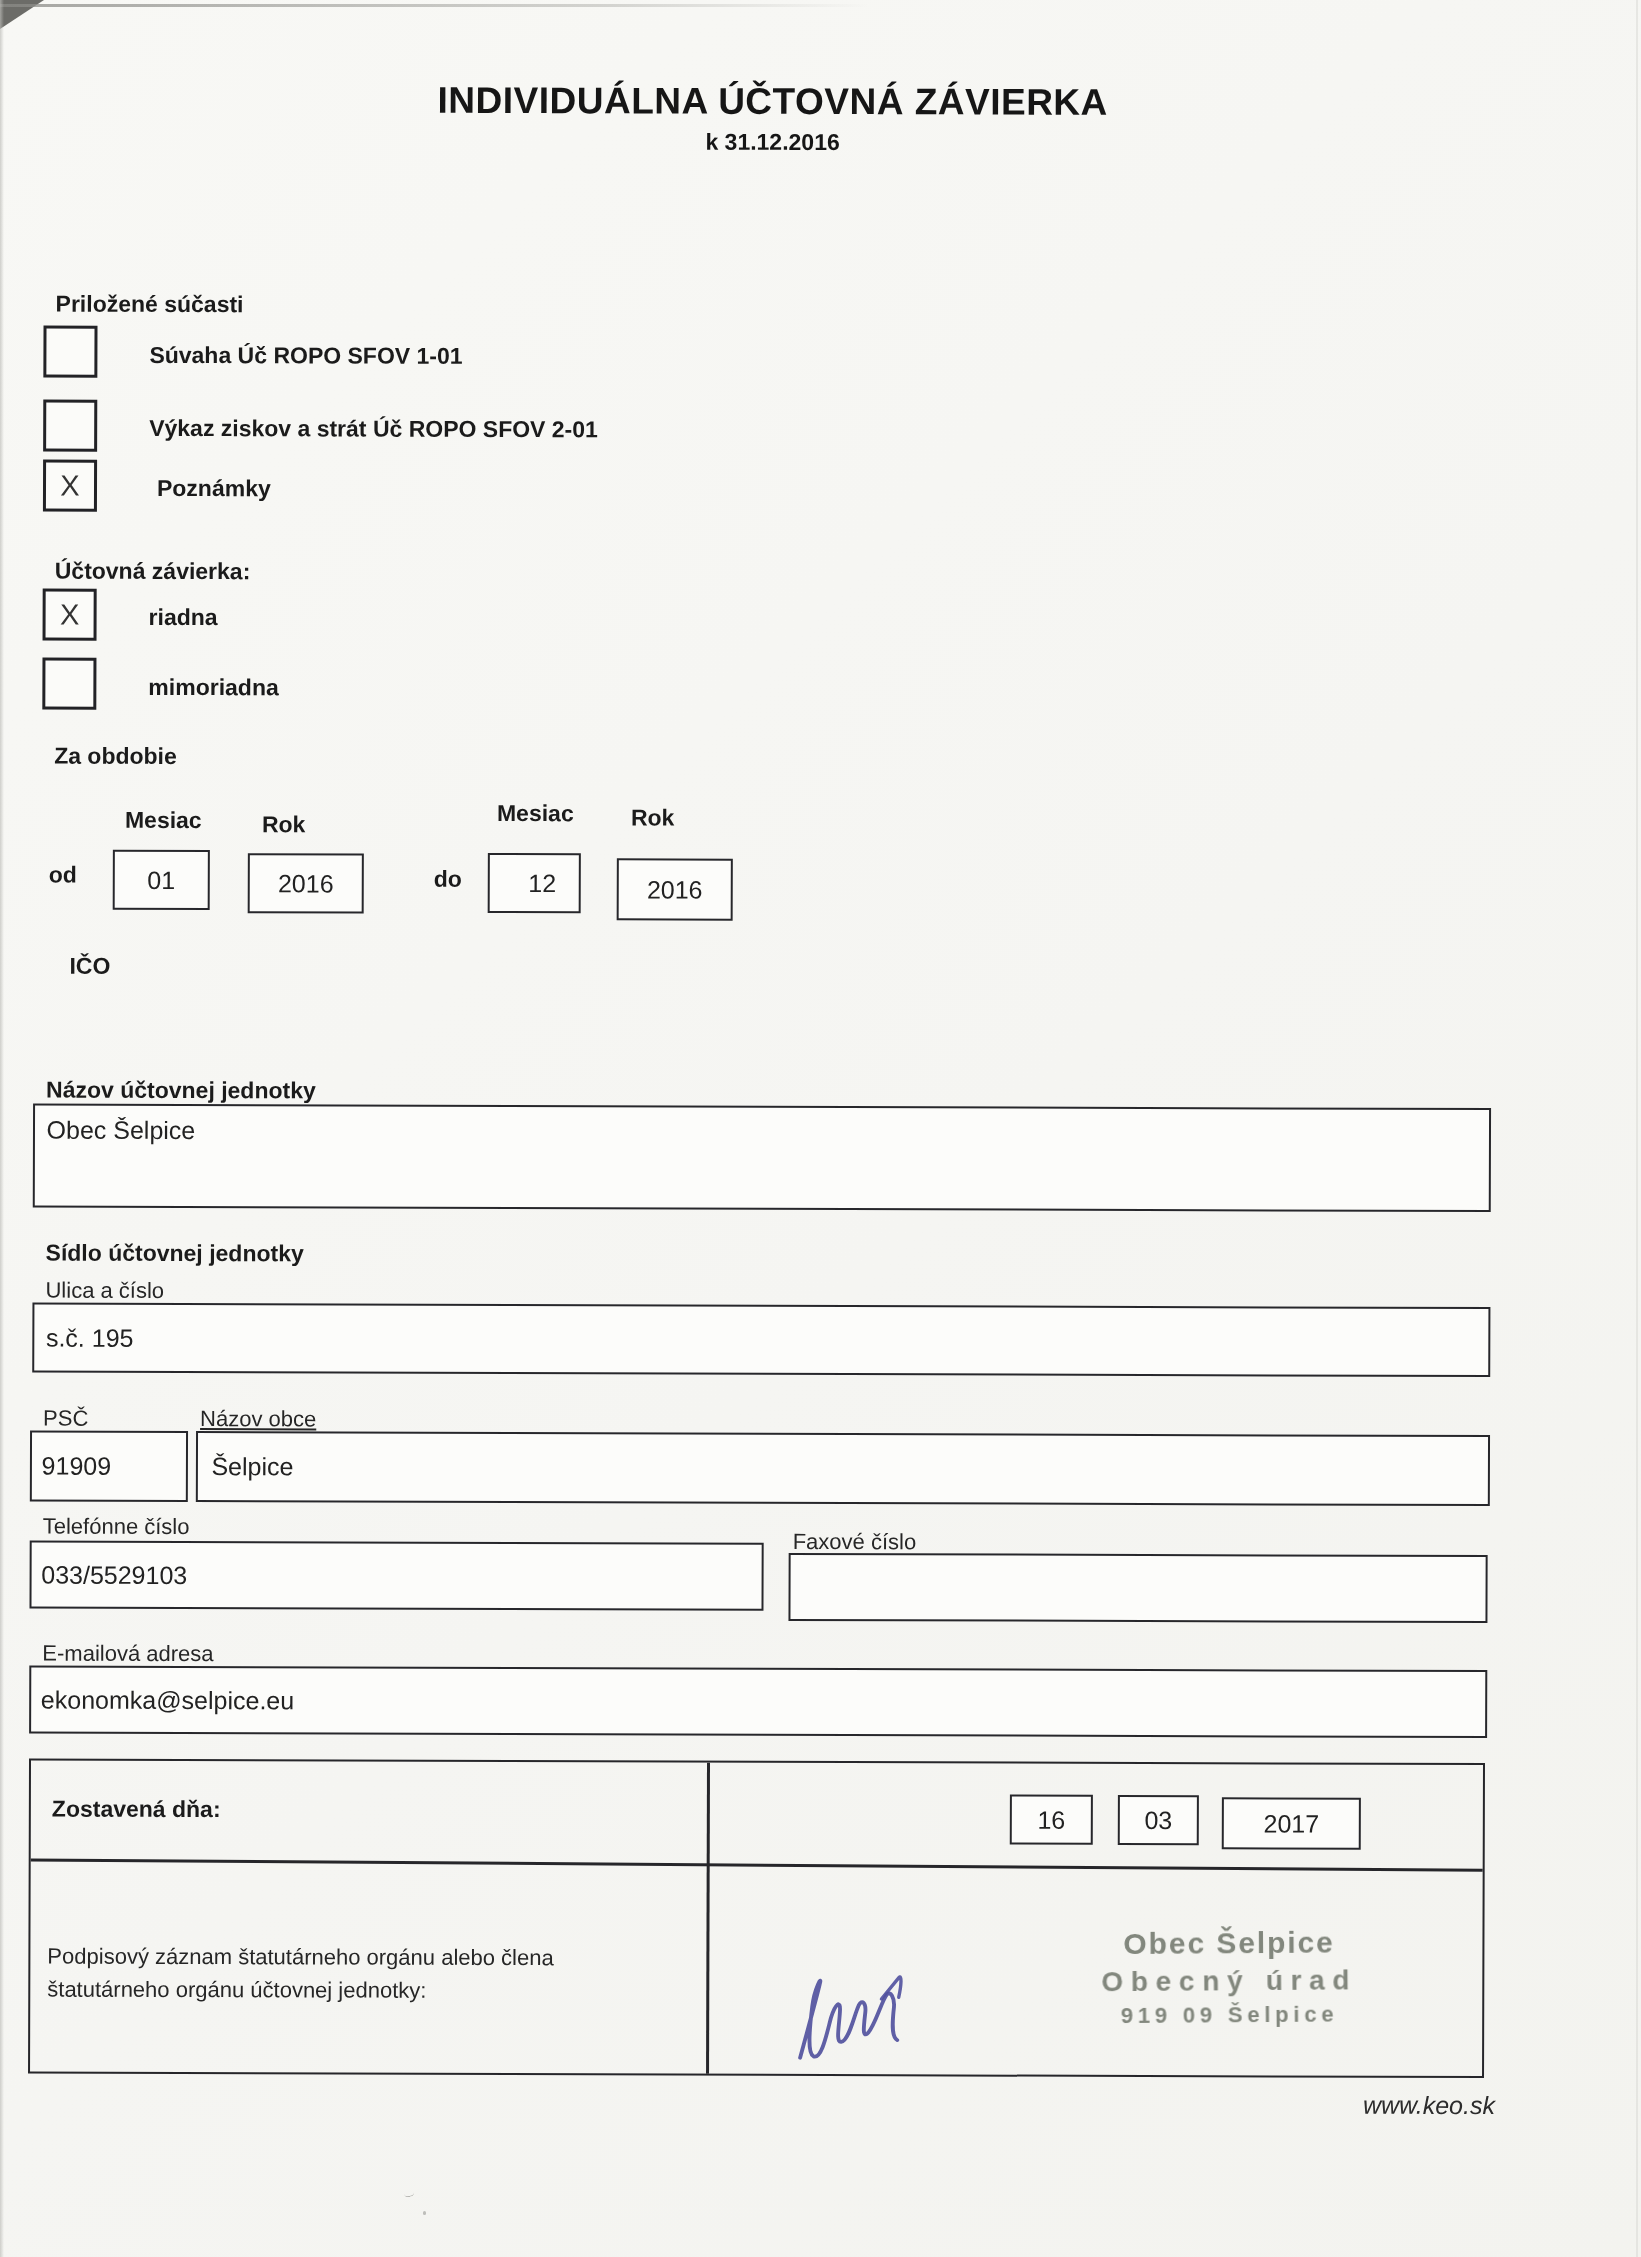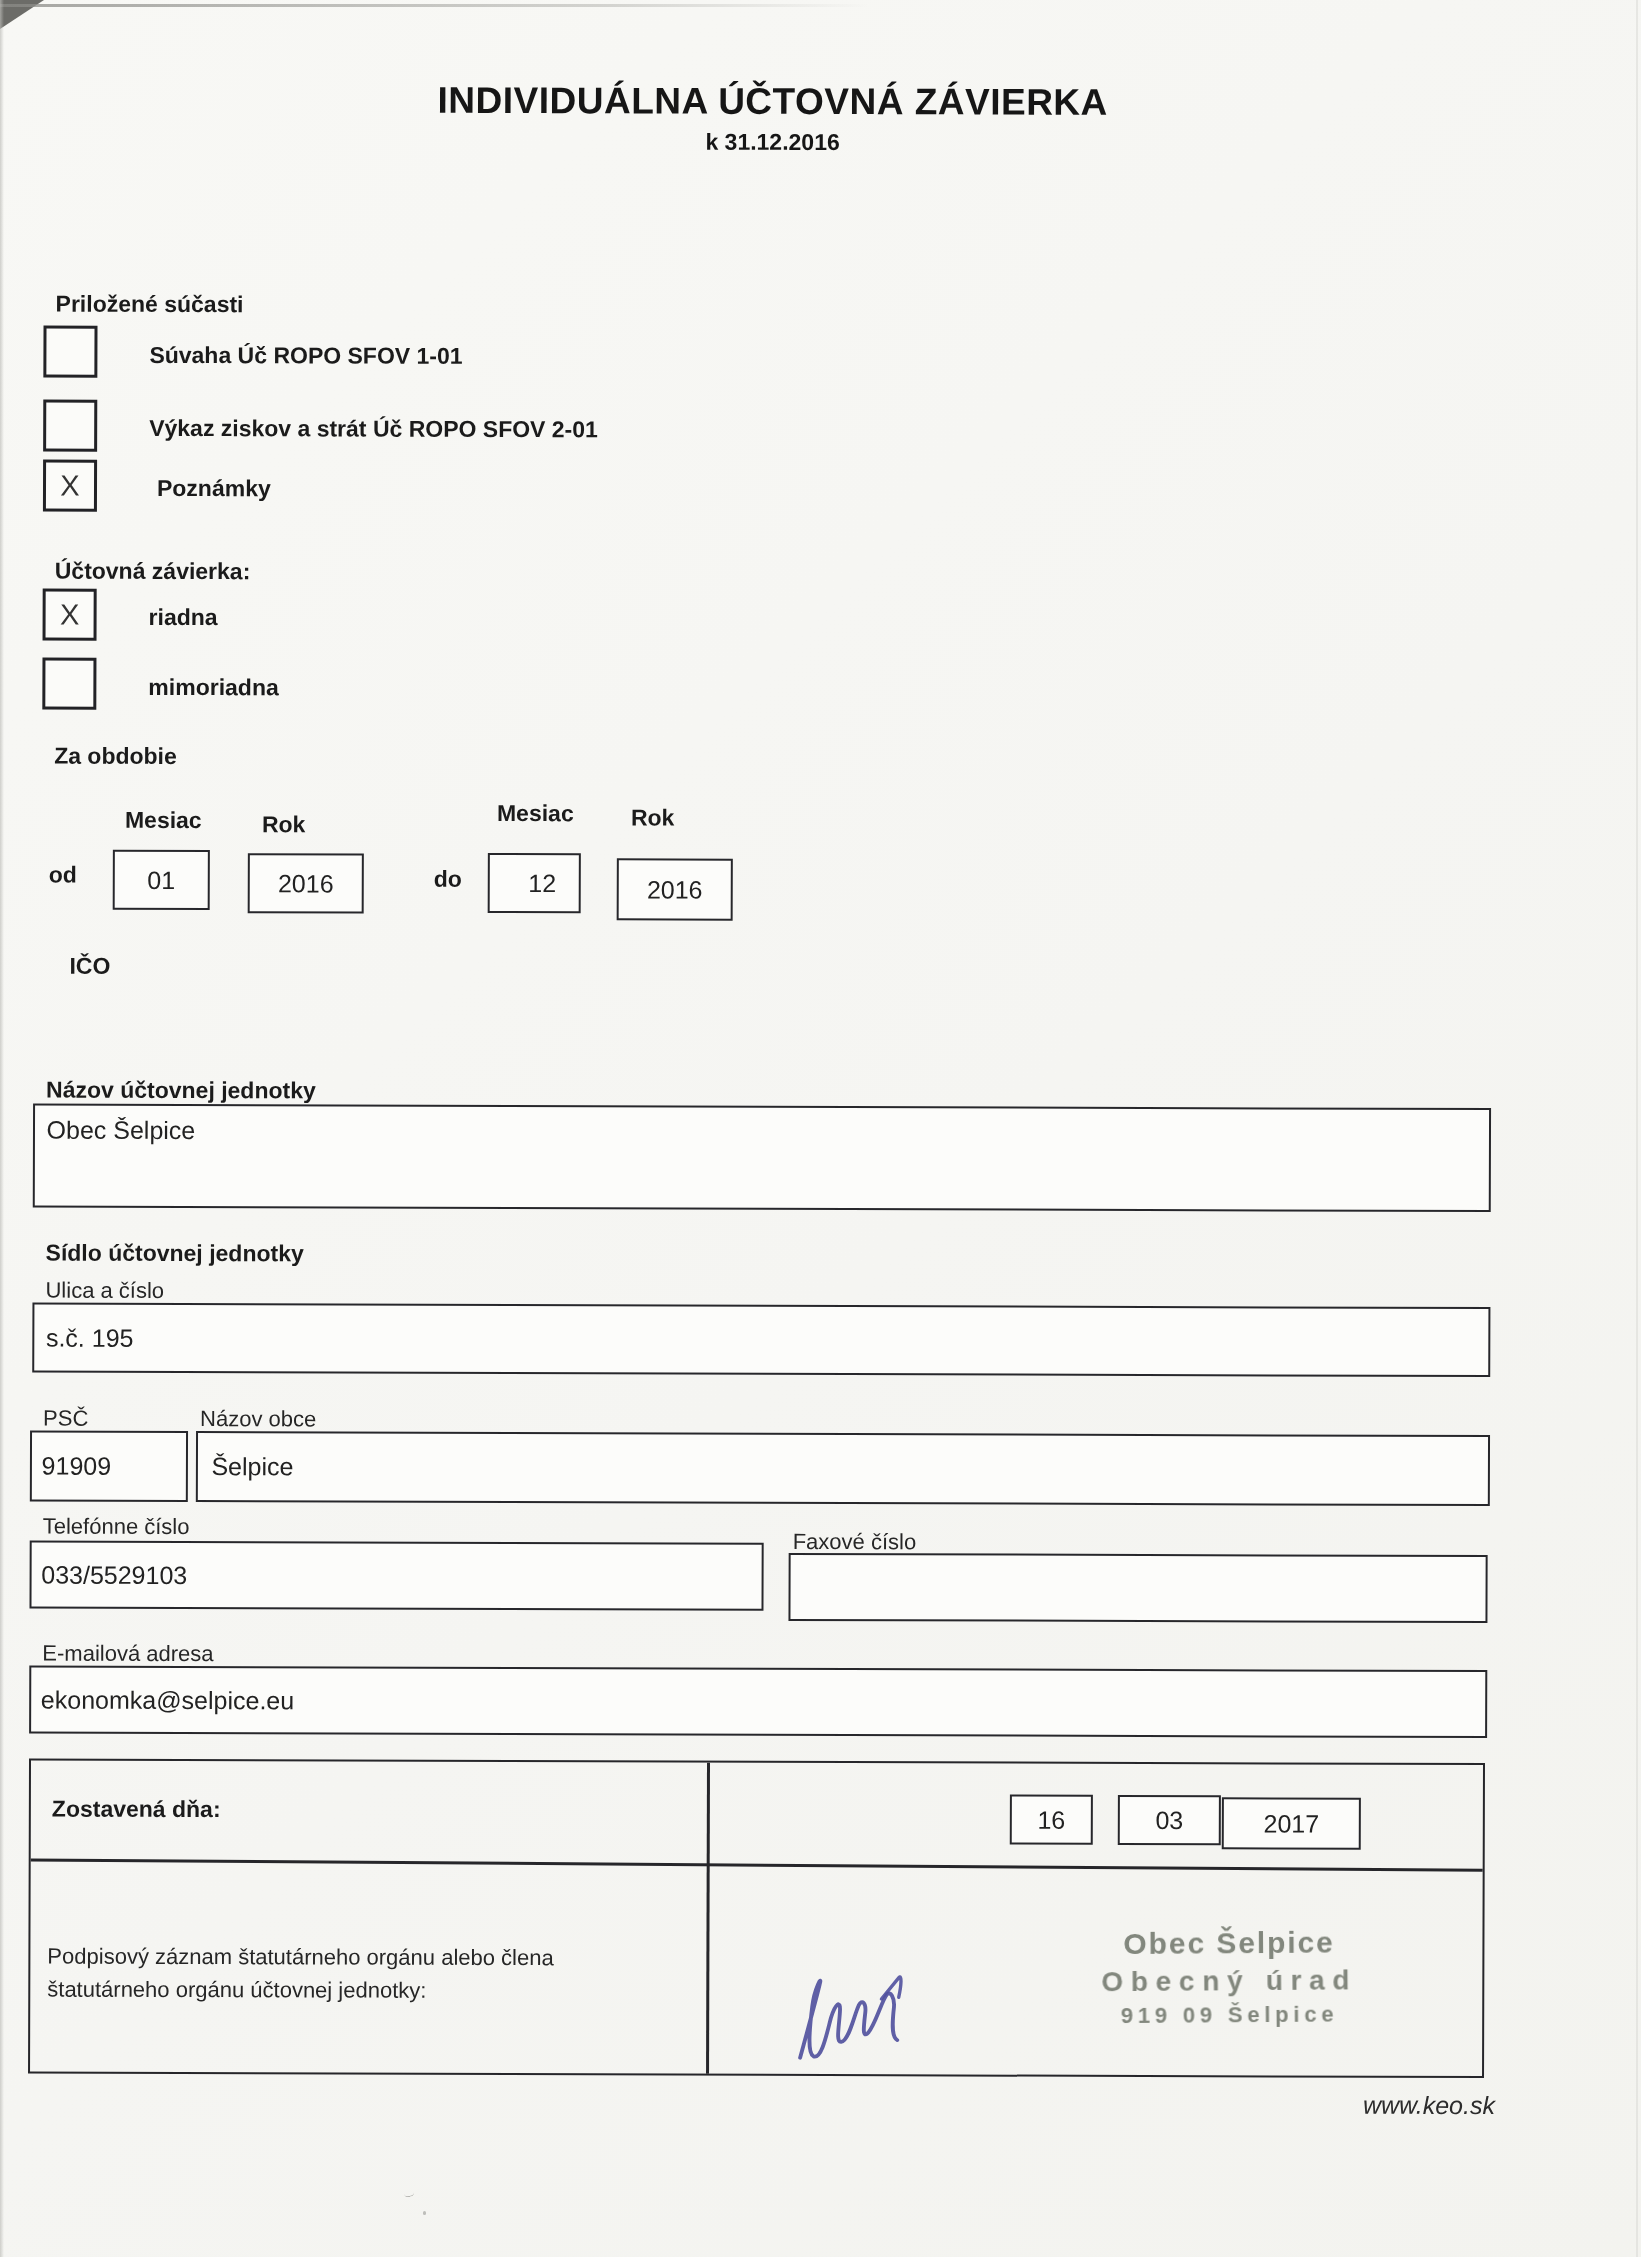--- a/index.html
+++ b/index.html
@@ -94,40 +94,40 @@
     <div class="abs lblb" style="left:46px;top:1079px;">Názov účtovnej jednotky</div>
     <div class="box" style="left:33px;top:1106px;width:1458px;height:104px;">
       <div class="val" style="position:absolute;left:11.6px;top:9.7px;">Obec Šelpice</div>
     </div>
 
     <div class="abs lblb" style="left:46px;top:1242px;">Sídlo účtovnej jednotky</div>
     <div class="abs lblr" style="left:46px;top:1280px;">Ulica a číslo</div>
     <div class="box val vcenter" style="left:33px;top:1305px;width:1458px;height:70px;padding-left:11.6px;">s.č. 195</div>
 
     <div class="abs lblr" style="left:44px;top:1408px;">PSČ</div>
-    <div class="abs lblr" style="left:201px;top:1408px;">Názov obce</div>
+    <div class="abs lblr" style="left:201px;top:1408px;text-decoration:underline;">Názov obce</div>
     <div class="box val vcenter" style="left:31px;top:1433px;width:158px;height:71px;padding-left:9.7px;">91909</div>
     <div class="box val vcenter" style="left:197px;top:1433px;width:1294px;height:71px;padding-left:13.5px;">Šelpice</div>
 
     <div class="abs lblr" style="left:44px;top:1516px;">Telefónne číslo</div>
     <div class="abs lblr" style="left:794px;top:1529px;">Faxové číslo</div>
     <div class="box val vcenter" style="left:31px;top:1543px;width:734px;height:68px;padding-left:9.7px;">033/5529103</div>
     <div class="box val vcenter" style="left:790px;top:1553px;width:699px;height:68px;padding-left:9.7px;"></div>
 
     <div class="abs lblr" style="left:44px;top:1643px;">E-mailová adresa</div>
     <div class="box val vcenter" style="left:31px;top:1668px;width:1458px;height:68px;padding-left:9.7px;">ekonomka@selpice.eu</div>
 
     <div class="bigtable">
       <div class="vdiv"></div>
       <div class="hdiv"></div>
     </div>
 
     <div class="abs lblb" style="left:54px;top:1798px;">Zostavená dňa:</div>
     <div class="box val vcenter hcenter" style="left:1012px;top:1794px;width:83px;height:50px;">16</div>
-    <div class="box val vcenter hcenter" style="left:1120px;top:1794px;width:103px;height:50px;">03</div>
+    <div class="box val vcenter hcenter" style="left:1120px;top:1794px;width:81px;height:50px;">03</div>
     <div class="box val vcenter hcenter" style="left:1224px;top:1796px;width:139px;height:52px;">2017</div>
 
     <div class="abs lblr" style="left:50px;top:1946px;">Podpisový záznam štatutárneho orgánu alebo člena</div>
     <div class="abs lblr" style="left:50px;top:1979px;">štatutárneho orgánu účtovnej jednotky:</div>
 
     <svg class="sig" width="193" height="116" viewBox="0 0 200 120">
       <path d="M28,96 C38,70 52,34 56,22 C60,12 50,26 46,44 C40,70 36,92 42,96
                C50,100 58,74 64,58 C70,44 76,40 74,52 C72,66 66,84 72,84
                C80,84 88,58 94,48 C98,42 102,46 100,56 C97,70 94,82 100,78
                C108,72 118,46 124,40 C128,36 132,44 130,54 C127,68 124,84 130,88" fill="none" stroke="#51519e" stroke-width="4" stroke-linecap="round" stroke-linejoin="round" opacity="0.92"></path>

